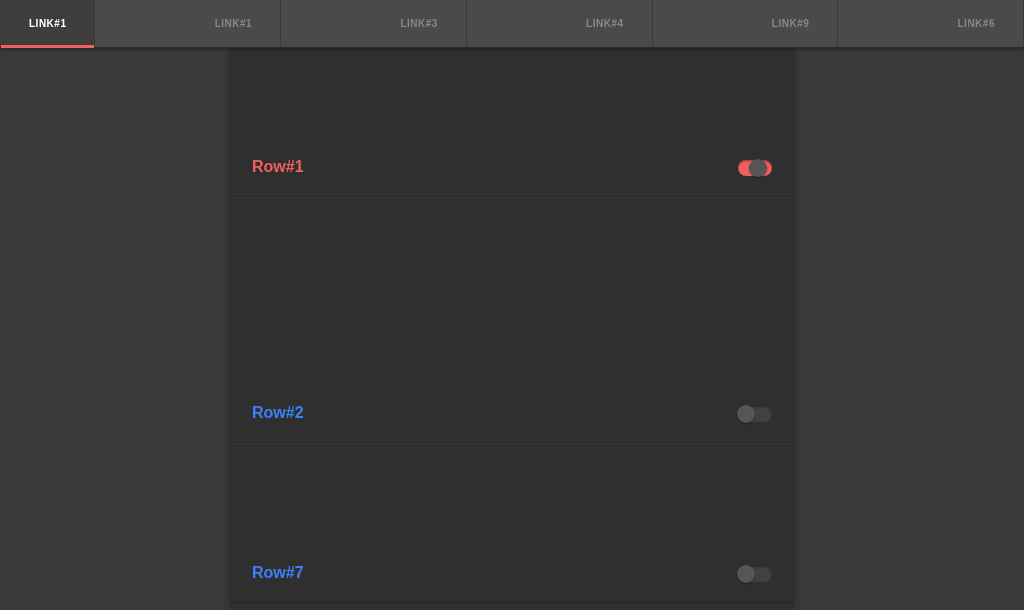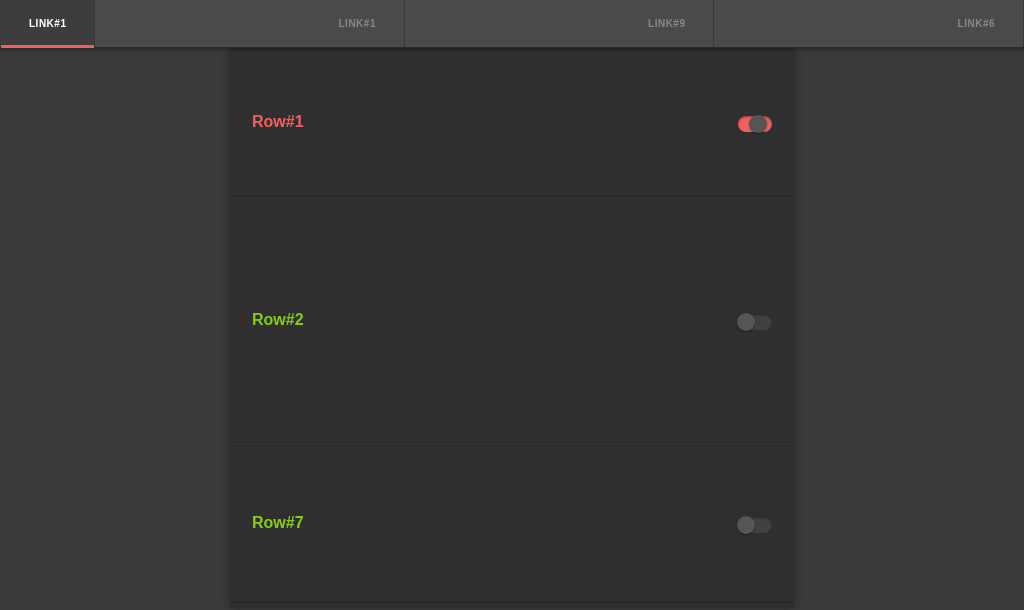--- a/index.html
+++ b/index.html
@@ -65,21 +65,21 @@
       min-height: 560px;
       box-shadow: 0 0 10px rgba(0,0,0,0.3);
     }
     
     .row {
       padding: 20px 22px;
       border-bottom: 1px solid #252525;
       border-top: 1px solid #383838;
       display: flex;
       justify-content: space-between;
-      align-items: center;
+      align-items: flex-end;
     }
     
     .row:first-child {
       border-top: none;
     }
     
     .row-0 {
       height: 149px;
     }
     
@@ -87,21 +87,21 @@
       height: 246px;
     }
     
     .row-2 {
       height: 160px;
     }
     
     .row-label {
       font-size: 16px;
       font-weight: bold;
-      color: #84cc16;
+      color: #3b82f6;
     }
     
     .row-label.highlighted {
       color: #f16060;
     }
     
     .toggle {
       width: 34px;
       height: 16px;
       background-color: #414141;
@@ -136,20 +136,26 @@
 <body>
 
 <div class="tab-bar">
   <div class="tab active">
     <span>LINK#1</span>
   </div>
   <div class="tab">
     <span>LINK#1</span>
   </div>
   <div class="tab">
+    <span>LINK#3</span>
+  </div>
+  <div class="tab">
+    <span>LINK#4</span>
+  </div>
+  <div class="tab">
     <span>LINK#9</span>
   </div>
   <div class="tab">
     <span>LINK#6</span>
   </div>
 </div>
 
 <div class="content-panel">
   <div class="row row-0">
     <span class="row-label highlighted">Row#1</span>

